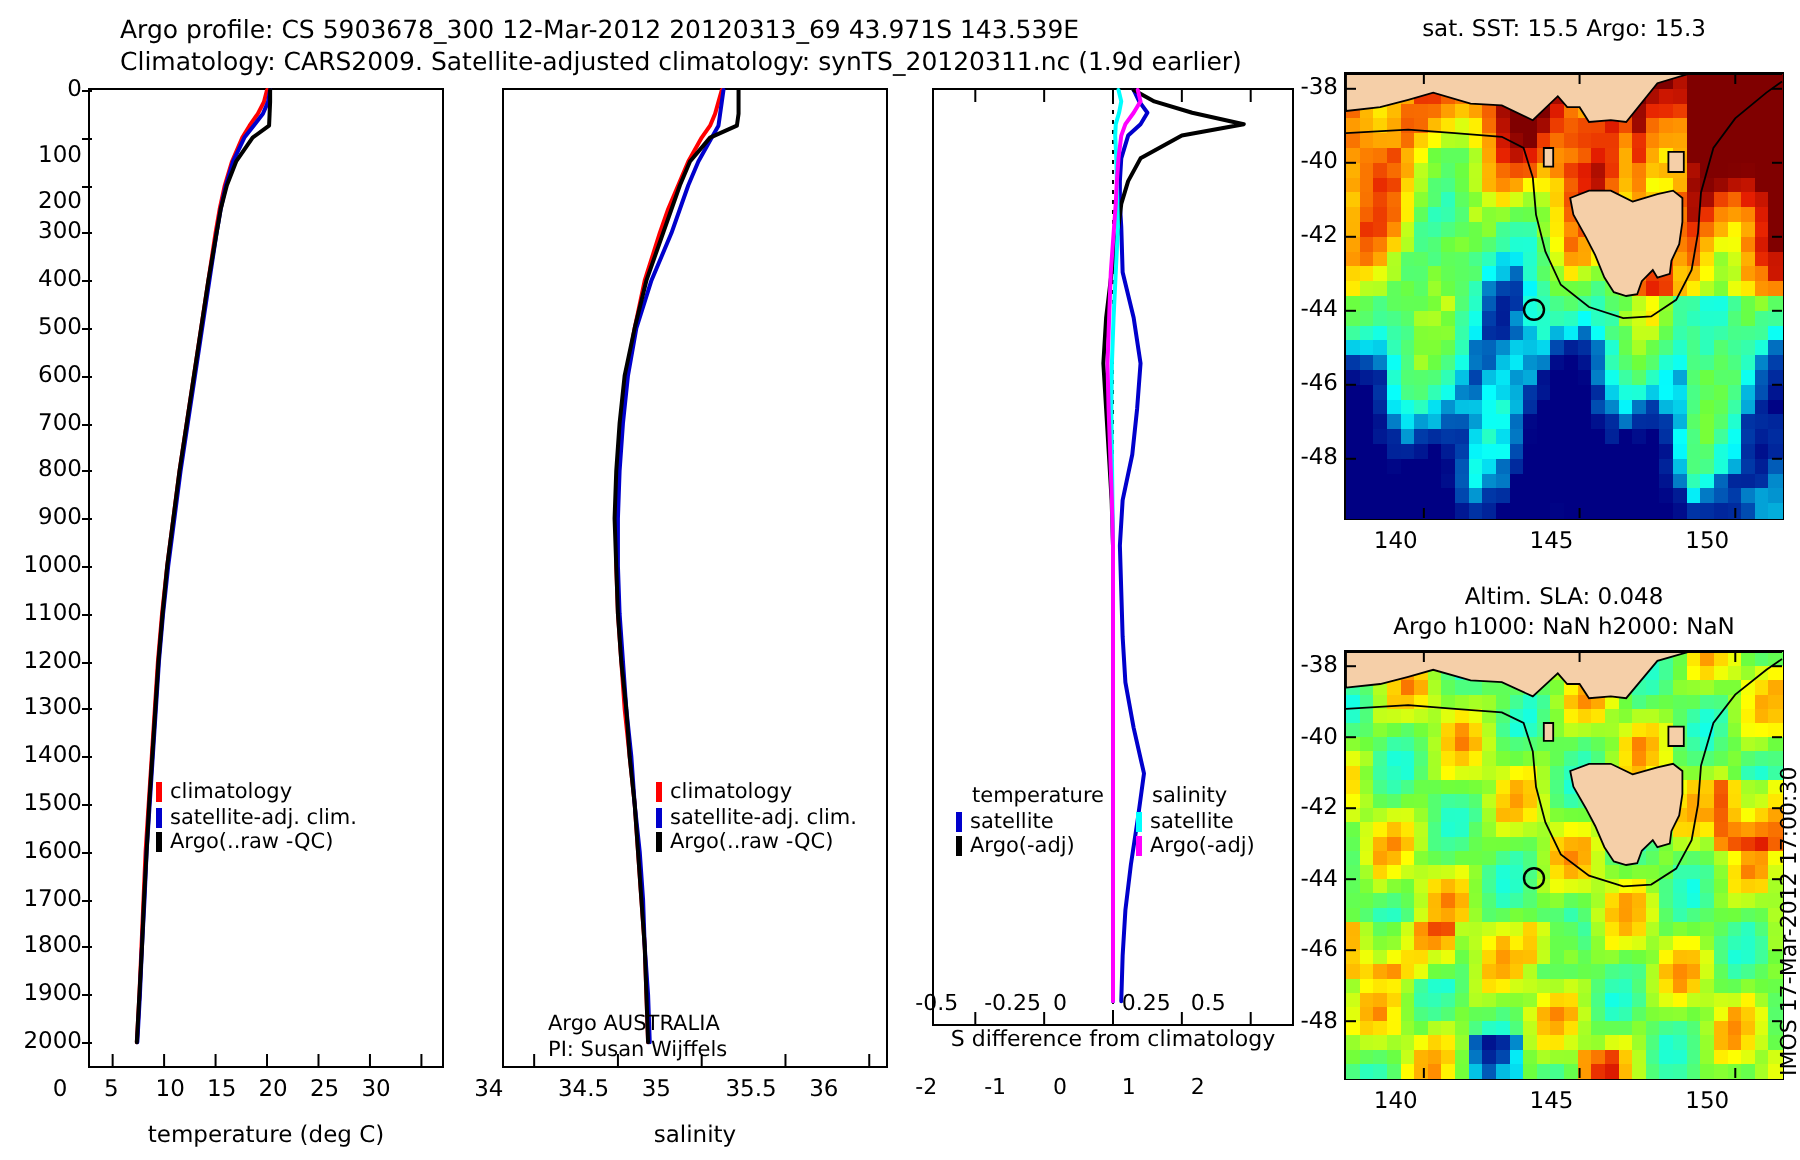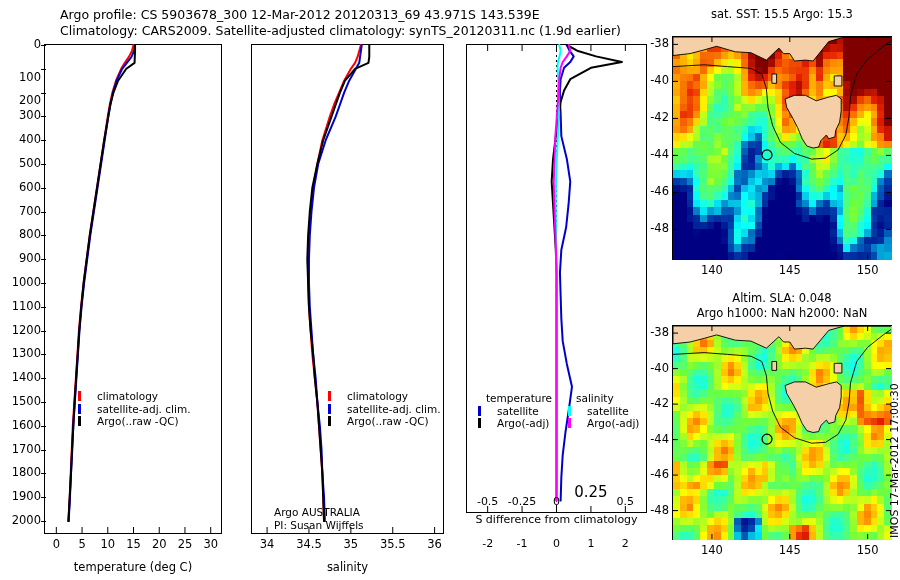--- a/index.html
+++ b/index.html
@@ -6,28 +6,28 @@
   body{width:900px;height:580px;overflow:hidden;
        font-family:"DejaVu Sans","Liberation Sans",sans-serif;color:#000;}
   .root{position:relative;width:900px;height:580px;}
   .abs{position:absolute;}
   .ttl{font-size:12.5px;white-space:nowrap;}
   .axlab{font-size:11.5px;white-space:nowrap;}
   .tick{font-size:11.5px;white-space:nowrap;}
   .frame{position:absolute;border:1px solid #000;background:#fff;box-sizing:border-box;}
   svg{display:block;overflow:visible;}
   .leg{font-size:10.5px;white-space:nowrap;line-height:12.6px;}
-  .legrow{display:flex;align-items:center;gap:16px;height:12.6px;}
+  .legrow{display:flex;align-items:center;gap:4px;height:12.6px;}
   .swatch{width:3px;height:10px;display:inline-block;flex:0 0 auto;}
   .note{font-size:10.5px;white-space:nowrap;line-height:12.6px;}
   .maptitle{font-size:11.5px;white-space:nowrap;text-align:center;}
   .vert{position:absolute;font-size:11px;white-space:nowrap;
         transform-origin:0 0;transform:rotate(-90deg);}
   .rtick{text-align:right;}
-  .ctick{text-align:center;}
+  .ctick{}
 </style>
 </head>
 <body>
 
 <div class="root">
 
   <div class="abs ttl" style="left:60px;top:7px;">Argo profile: CS 5903678_300 12-Mar-2012 20120313_69 43.971S 143.539E</div>
   <div class="abs ttl" style="left:60px;top:23px;">Climatology: CARS2009. Satellite-adjusted climatology: synTS_20120311.nc (1.9d earlier)</div>
 
   <div class="frame" id="p1" style="left:44px;top:44px;width:178px;height:490px;">
@@ -166,21 +166,21 @@
         <line x1="55.07692307692308" y1="0" x2="55.07692307692308" y2="6" stroke="#000" stroke-width="1"></line>
         <line x1="89.5" y1="0" x2="89.5" y2="6" stroke="#000" stroke-width="1"></line>
         <line x1="123.92307692307692" y1="0" x2="123.92307692307692" y2="6" stroke="#000" stroke-width="1"></line>
         <line x1="158.3461538461538" y1="0" x2="158.3461538461538" y2="6" stroke="#000" stroke-width="1"></line>
       </svg>
   </div>
   <div id="p3xticksTop">
       <div class="abs tick ctick" style="left: 457.654px; top: 495px; width: 60px; font-size: 11px;">-0.5</div>
       <div class="abs tick ctick" style="left: 492.077px; top: 495px; width: 60px; font-size: 11px;">-0.25</div>
       <div class="abs tick ctick" style="left: 526.5px; top: 495px; width: 60px; font-size: 11px;">0</div>
-      <div class="abs tick ctick" style="left: 560.923px; top: 483px; width: 60px; font-size: 15px;">0.25</div>
+      <div class="abs tick ctick" style="left: 560.923px; top: 495px; width: 60px; font-size: 11px;">0.25</div>
       <div class="abs tick ctick" style="left: 595.346px; top: 495px; width: 60px; font-size: 11px;">0.5</div>
     </div>
   <div id="p3xticksBottom">
       <div class="abs tick ctick" style="left: 457.654px; top: 537px; width: 60px; font-size: 11px;">-2</div>
       <div class="abs tick ctick" style="left: 492.077px; top: 537px; width: 60px; font-size: 11px;">-1</div>
       <div class="abs tick ctick" style="left: 526.5px; top: 537px; width: 60px; font-size: 11px;">0</div>
       <div class="abs tick ctick" style="left: 560.923px; top: 537px; width: 60px; font-size: 11px;">1</div>
       <div class="abs tick ctick" style="left: 595.346px; top: 537px; width: 60px; font-size: 11px;">2</div>
     </div>
   <div class="abs axlab" style="left:466px;top:513px;width:181px;text-align:center;font-size:11px;">S difference from climatology</div>

